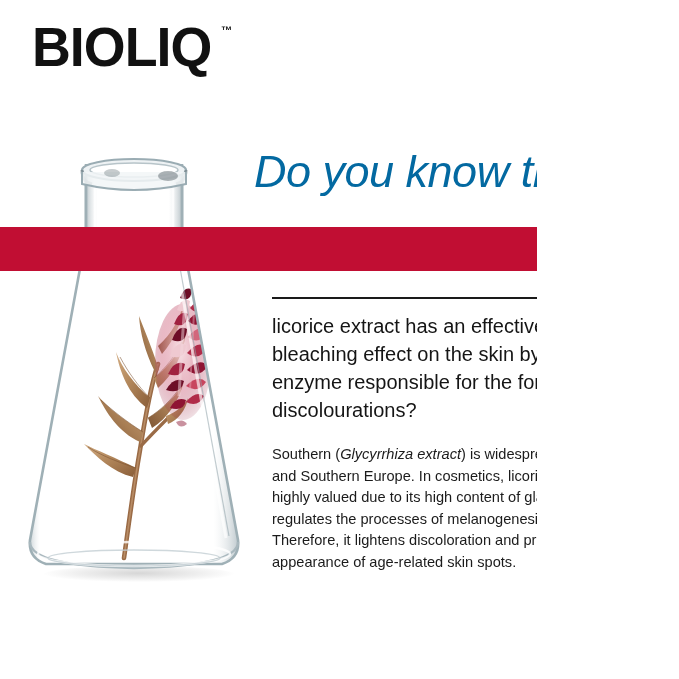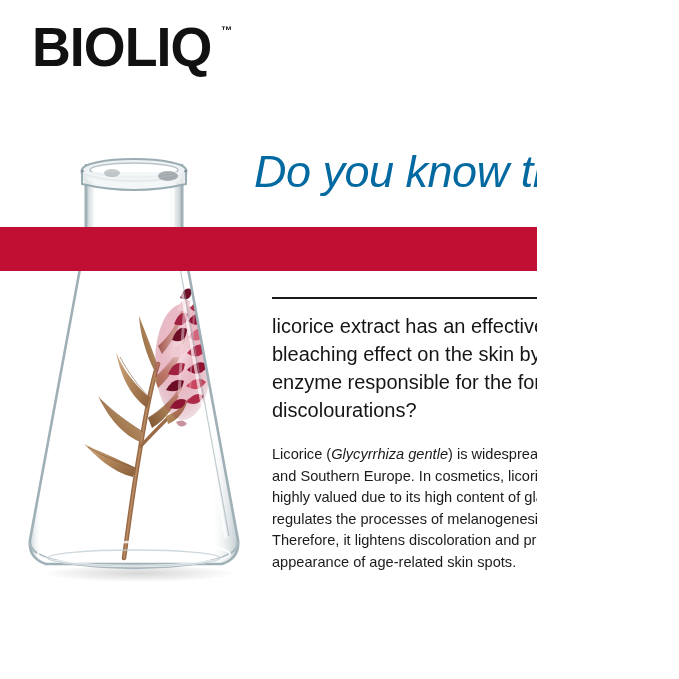--- a/index.html
+++ b/index.html
@@ -180,15 +180,15 @@
   </div>
 
   <div class="red-band"></div>
 
   <div class="headline">Do you know that...</div>
 
   <div class="rule"></div>
 
   <div class="lead">licorice extract has an effective but gentle bleaching effect on the skin by inhibiting the enzyme responsible for the formation of discolourations?</div>
 
-  <div class="detail"><span>Licorice (</span><i>Glycyrrhiza gentle</i><span>) is widespread in Central Asia and Southern Europe. In cosmetics, licorice root extract is highly valued due to its high content of glabridine, which regulates the processes of melanogenesis in the skin. Therefore, it lightens discoloration and prevents the appearance of age-related skin spots.</span></div>
+  <div class="detail"><span>Southern (</span><i>Glycyrrhiza extract</i><span>) is widespread in Central Asia and Southern Europe. In cosmetics, licorice root extract is highly valued due to its high content of glabridine, which regulates the processes of melanogenesis in the skin. Therefore, it lightens discoloration and prevents the appearance of age-related skin spots.</span></div>
 
 </div>
 
 </body></html>

